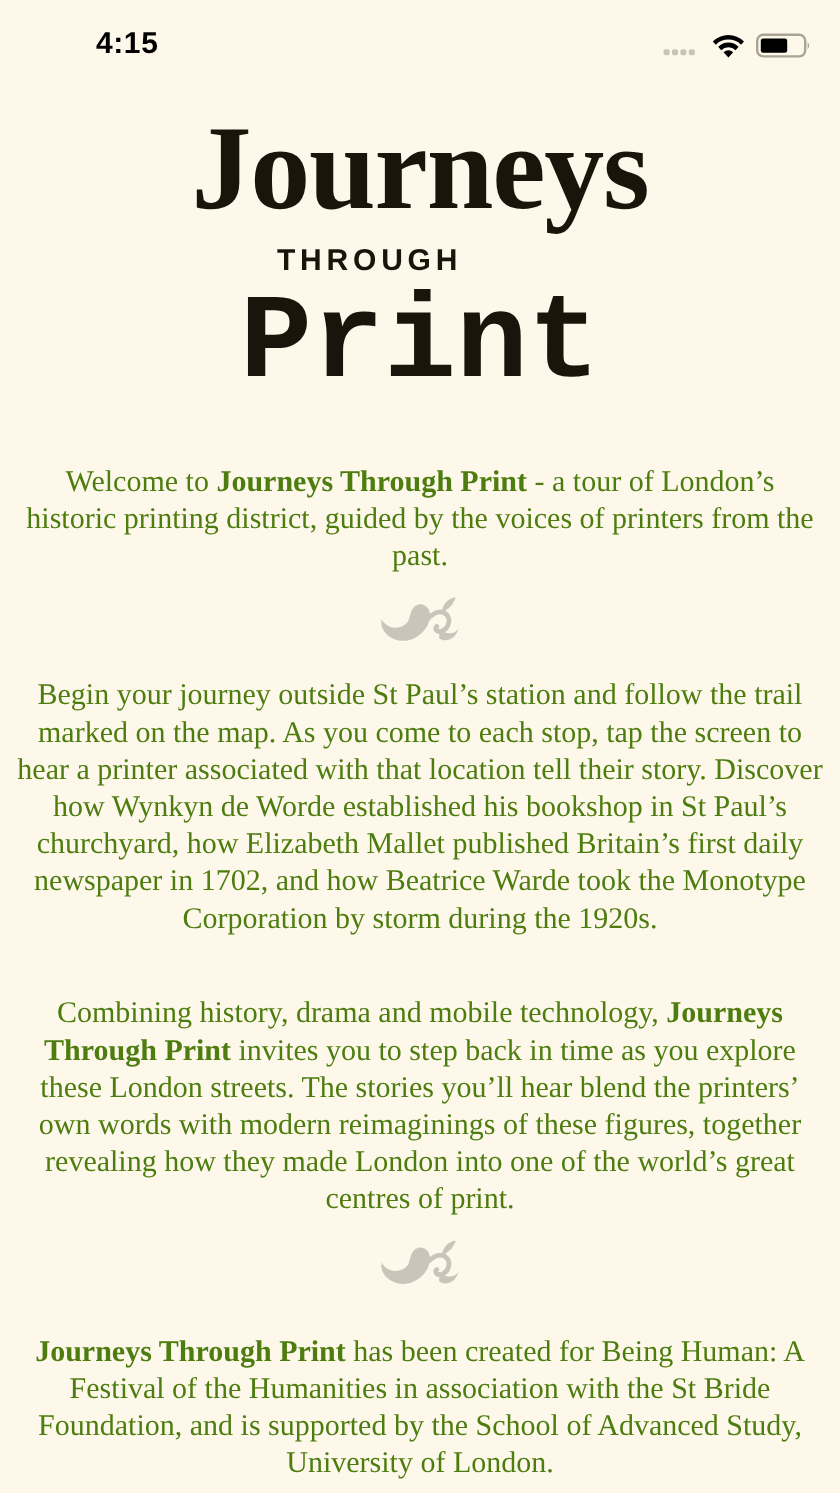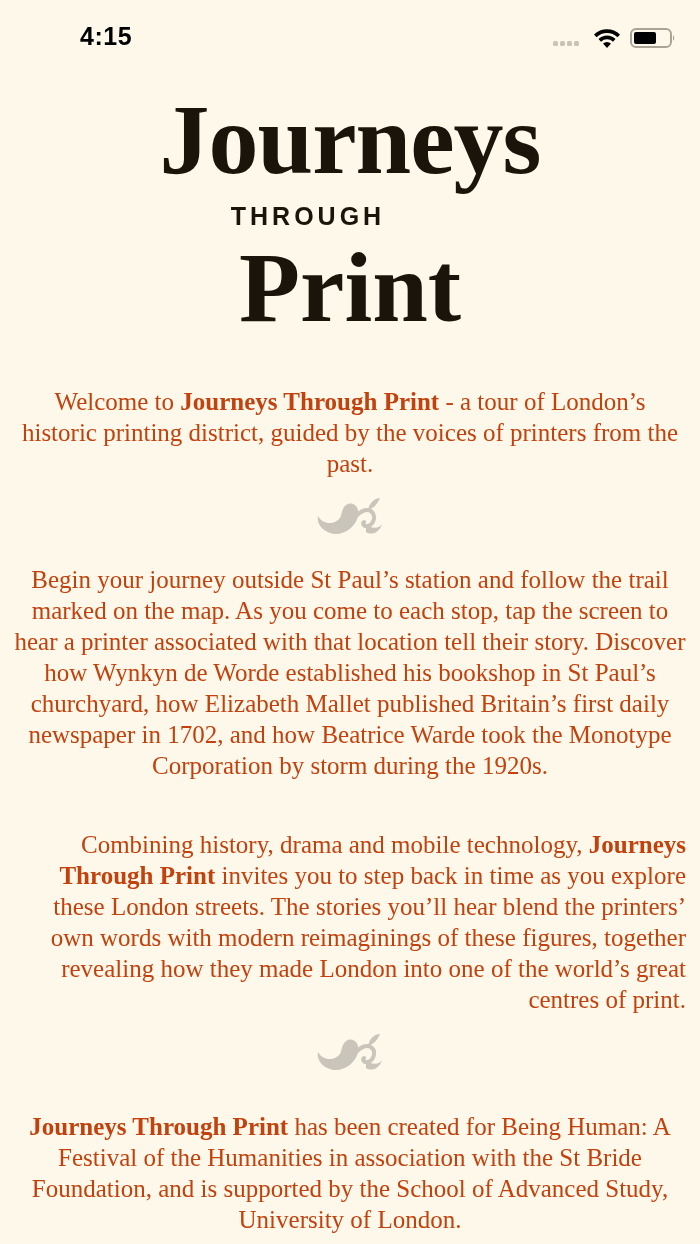--- a/index.html
+++ b/index.html
@@ -35,26 +35,27 @@
     .title-through {
       position: absolute; top: 112px; left: 0; width: 616px;
       font-family: Liberation Sans, sans-serif;
       font-weight: bold; font-size: 36px; letter-spacing: 4px;
       font-variant: small-caps; text-transform: lowercase;
     }
     .title-print {
       position: absolute; top: 148px; left: 0; width: 700px;
       font-size: 100px; font-weight: bold; line-height: 120px;
       letter-spacing: 0px;
+      font-family: Liberation Mono, monospace;
     }
 
     .para {
       position: absolute; left: 14px; width: 672px;
       text-align: center; font-size: 25px; line-height: 31px;
-      color: #c2410c;
+      color: #4d7c0f;
     }
     .para b { font-weight: bold; }
     .fleuron { position: absolute; left: 312px; width: 76px; height: 46px; }
   </style>
 </head>
 <body>
 
 <div class="status-bar">
   <div class="status-time">4:15</div>
   <div class="signal-dots">
@@ -87,21 +88,21 @@
 
 <svg class="fleuron" style="top:494px;" viewBox="0 0 76 46">
   <path d="M6 22 C10 30 22 32 28 24 C30 20 30 12 36 10 C42 8 48 14 46 22 C44 32 34 40 24 40 C14 40 4 32 6 22 Z" fill="#c9c5bb"></path>
   <path d="M44 22 C50 16 56 14 60 18 C64 22 62 30 56 32 C52 33 50 30 52 28" fill="none" stroke="#c9c5bb" stroke-width="4" stroke-linecap="round"></path>
   <path d="M56 18 C56 10 62 4 68 4 C66 8 64 12 60 14 Z" fill="#c9c5bb"></path>
   <path d="M54 30 C58 34 66 36 70 30 C68 38 60 42 54 38 Z" fill="#c9c5bb"></path>
 </svg>
 
 <div class="para" style="top:564px;">Begin your journey outside St Paul’s station and follow the trail marked on the map. As you come to each stop, tap the screen to hear a printer associated with that location tell their story. Discover how Wynkyn de Worde established his bookshop in St Paul’s churchyard, how Elizabeth Mallet published Britain’s first daily newspaper in 1702, and how Beatrice Warde took the Monotype Corporation by storm during the 1920s.</div>
 
-<div class="para" style="top:829px;text-align:right;">
+<div class="para" style="top:829px;">
   <span>Combining history, drama and mobile technology, </span><b>Journeys Through Print</b><span> invites you to step back in time as you explore these London streets. The stories you’ll hear blend the printers’ own words with modern reimaginings of these figures, together revealing how they made London into one of the world’s great centres of print.</span>
 </div>
 
 <svg class="fleuron" style="top:1030px;" viewBox="0 0 76 46">
   <path d="M6 22 C10 30 22 32 28 24 C30 20 30 12 36 10 C42 8 48 14 46 22 C44 32 34 40 24 40 C14 40 4 32 6 22 Z" fill="#c9c5bb"></path>
   <path d="M44 22 C50 16 56 14 60 18 C64 22 62 30 56 32 C52 33 50 30 52 28" fill="none" stroke="#c9c5bb" stroke-width="4" stroke-linecap="round"></path>
   <path d="M56 18 C56 10 62 4 68 4 C66 8 64 12 60 14 Z" fill="#c9c5bb"></path>
   <path d="M54 30 C58 34 66 36 70 30 C68 38 60 42 54 38 Z" fill="#c9c5bb"></path>
 </svg>
 

